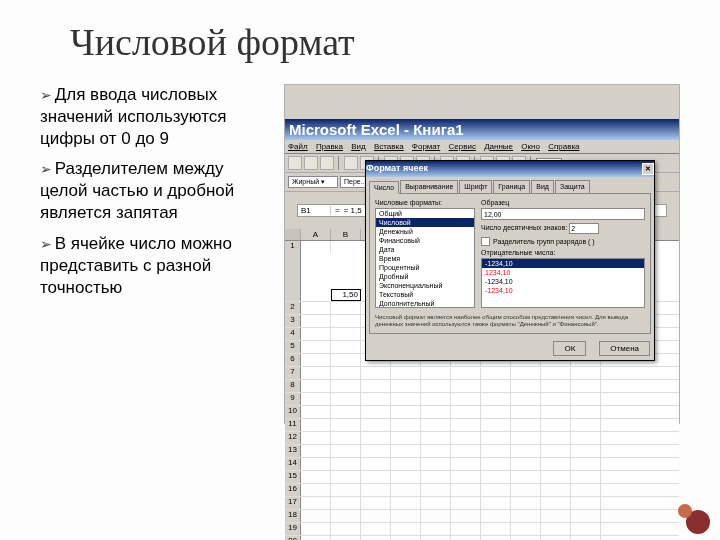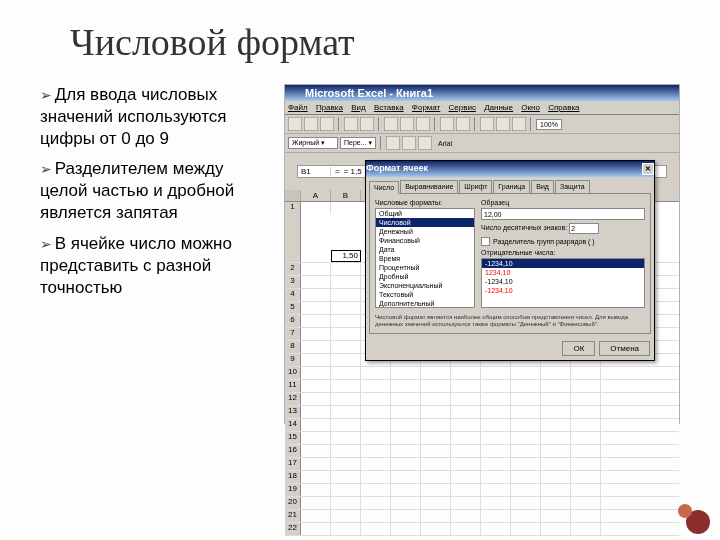--- a/index.html
+++ b/index.html
@@ -4,21 +4,21 @@
 <style>
 * { box-sizing: border-box; margin: 0; padding: 0; }
 body { width: 720px; height: 540px; background: #fdfdfd; font-family: Arial, sans-serif; position: relative; overflow: hidden; }
 .slide { width: 100%; height: 100%; padding: 20px 40px; border-radius: 24px; }
 .title { font-size: 38px; font-weight: normal; color: #333; font-family: Georgia, serif; margin-bottom: 20px; margin-left: 30px; }
 .content { display: flex; gap: 14px; }
 .bullets { flex: 0 0 230px; font-size: 17px; line-height: 1.3; }
 .bullets li { list-style: none; margin-bottom: 8px; }
 .bullet-mark::before { content: "➢"; color: #444; margin-right: 3px; font-size: 14px; }
 .screenshot { flex: 1; position: relative; border: 1px solid #b0b0b0; background: #d4d0c8; font-size: 8px; height: 340px; }
-.app-title { background: linear-gradient(#0a246a,#a6caf0); color: #fff; padding: 2px 20px; font-size: 11px; font-weight: bold; }
+.app-title { background: linear-gradient(#0a246a,#a6caf0); color: #fff; padding: 2px 4px; font-size: 15px; font-weight: bold; margin-top: 34px; }
 .menubar { background: #d4d0c8; padding: 2px 3px; border-bottom: 1px solid #808080; font-size: 8px; color: #000; }
 .menubar span { margin-right: 6px; text-decoration: underline; text-decoration-color: #000; cursor: default; }
 .toolbar { background: #d4d0c8; padding: 2px 3px; border-bottom: 1px solid #aaa; display: flex; gap: 2px; align-items: center; }
 .tb-btn { width: 14px; height: 14px; background: #e8e4dc; border: 1px solid #aaa; display: inline-block; }
 .tb-sep { width: 2px; height: 14px; border-left: 1px solid #888; margin: 0 2px; }
 .formula-bar { background: #fff; padding: 1px 3px; font-size: 8px; border: 1px solid #999; margin: 12px; display: flex; }
 .cellref { width: 30px; border-right: 1px solid #ccc; }
 .sheet { background: #fff; position: relative; height: 260px; }
 .col-head { display: flex; background: #d4d0c8; border-bottom: 1px solid #888; }
 .col-head div { width: 30px; text-align: center; border-right: 1px solid #aaa; font-size: 8px; padding: 1px 0; }
@@ -44,21 +44,21 @@
 .sample { background: #fff; border: 1px solid #888; padding: 2px; height: 12px; font-size: 7px; }
 .spin { display: flex; align-items: center; gap: 2px; margin: 3px 0; }
 .spin input { width: 30px; font-size: 7px; border: 1px solid #888; padding: 1px; }
 .chk { display: flex; align-items: center; gap: 3px; font-size: 7px; margin: 3px 0; }
 .chk-box { width: 9px; height: 9px; background: #fff; border: 1px solid #888; }
 .neg-list { background: #fff; border: 1px solid #888; height: 50px; font-size: 7px; }
 .neg-list div { padding: 1px 3px; }
 .neg-list .sel2 { background: #0a246a; color: #fff; }
 .neg-list .red { color: red; }
 .desc { font-size: 6px; color: #333; margin-top: 6px; line-height: 1.2; }
-.dlg-btns { display: flex; justify-content: flex-end; gap: 4px; padding: 4px; }
+.dlg-btns { display: flex; justify-content: flex-end; gap: 13px; padding: 4px; }
 .dlg-btn { background: #d4d0c8; border: 1px solid #888; padding: 2px 10px; font-size: 8px; }
 .corner-deco { position: absolute; bottom: 6px; right: 10px; width: 36px; height: 36px; }
 .corner-deco::before, .corner-deco::after { content: ""; position: absolute; border-radius: 50%; }
 .corner-deco::before { width: 24px; height: 24px; background: #8b2e2e; bottom: 0; right: 0; }
 .corner-deco::after { width: 14px; height: 14px; background: #c86a4a; bottom: 16px; right: 18px; }
 </style>
 </head>
 <body>
 
 <div class="slide">

